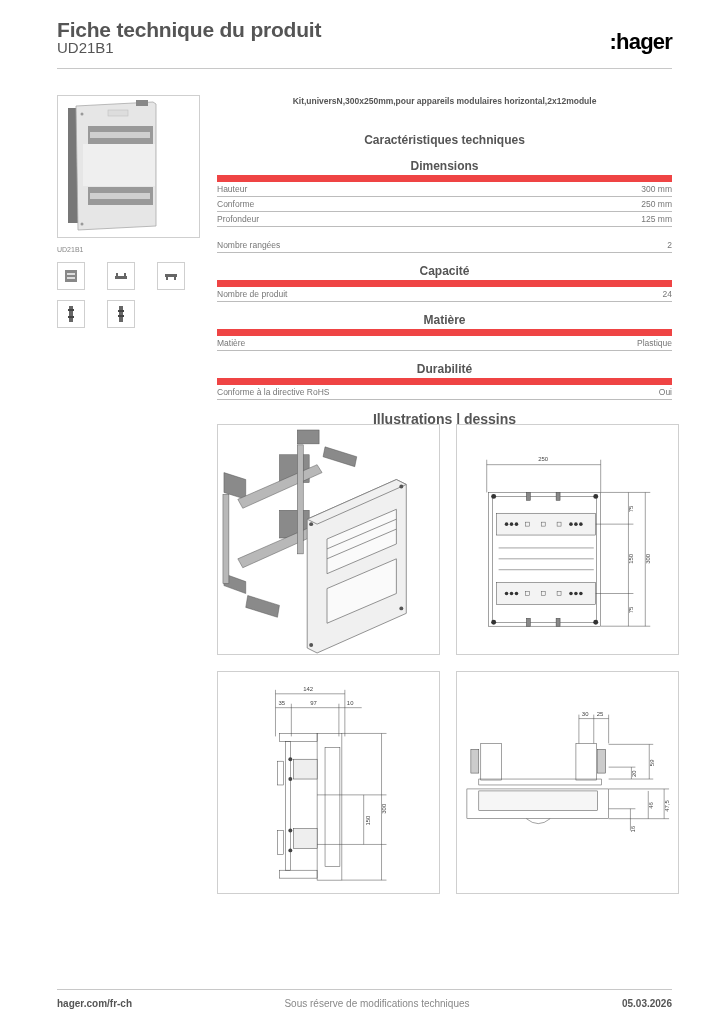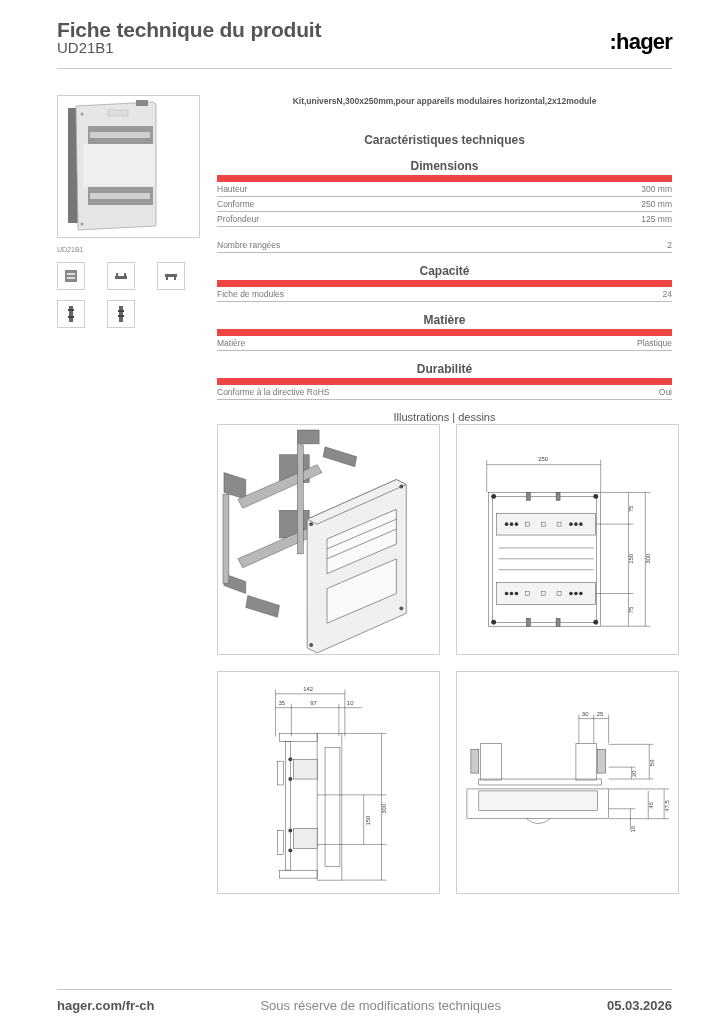--- a/index.html
+++ b/index.html
@@ -18,32 +18,32 @@
   .thumbs { display: flex; flex-wrap: wrap; gap: 0 22px; margin-top: 9px; width: 150px; }
   .thumb { width: 28px; height: 28px; border: 1px solid #cfcfcf; margin-bottom: 10px; display: flex; align-items: center; justify-content: center; background: #fff; }
 
   .right-col { position: absolute; left: 217px; top: 96px; width: 455px; text-align: center; }
   .product-desc { font-size: 8.5px; font-weight: bold; color: #555; margin-bottom: 27px; }
   .section-heading { font-size: 12px; font-weight: bold; color: #555; margin-bottom: 12px; }
   .group-title { font-size: 12px; font-weight: bold; color: #555; padding-bottom: 2px; border-bottom: 7px solid #ef4444; }
   .spec-row { display: flex; justify-content: space-between; font-size: 8.5px; color: #777; height: 15px; line-height: 14px; border-bottom: 1px solid #bcbcbc; }
   .group { margin-bottom: 11px; }
 
-  .illus-title { font-size: 11px; font-weight: normal; color: #555; margin-top: 9px; }
+  .illus-title { font-size: 14px; font-weight: bold; color: #555; margin-top: 9px; }
 
   .drawing { position: absolute; width: 223px; height: 231px; border: 1px solid #cfcfcf; background: #fff; }
   .d1 { left: 217px; top: 424px; }
   .d2 { left: 456px; top: 424px; }
   .d3 { left: 217px; top: 671px; height: 223px; }
   .d4 { left: 456px; top: 671px; height: 223px; }
   .drawing svg { position: absolute; left: 0; top: 0; width: 100%; height: 100%; }
   .dimtxt { font-family: "Liberation Sans", sans-serif; font-size: 6px; fill: #444; }
 
   .footer-rule { position: absolute; left: 57px; top: 989px; width: 615px; height: 1px; background: #c8c8c8; }
-  .footer { position: absolute; left: 57px; top: 998px; width: 615px; font-size: 13px; display: flex; justify-content: space-between; }
+  .footer { position: absolute; left: 57px; top: 998px; width: 615px; font-size: 10px; display: flex; justify-content: space-between; }
   .footer-left { font-weight: bold; color: #555; }
   .footer-mid { color: #888; }
   .footer-right { font-weight: bold; color: #555; }
 </style>
 </head>
 <body>
 
 <div class="header">
   <div class="doc-title">Fiche technique du produit</div>
   <div class="doc-ref">UD21B1</div>
@@ -130,21 +130,21 @@
   <div class="group">
     <div class="spec-row">
         <span>Nombre rangées</span>
         <span>2</span>
       </div>
   </div>
 
   <div class="group">
     <div class="group-title">Capacité</div>
     <div class="spec-row">
-        <span>Fiche de modules</span>
+        <span>Nombre de produit</span>
         <span>24</span>
       </div>
   </div>
 
   <div class="group">
     <div class="group-title">Matière</div>
     <div class="spec-row">
         <span>Matière</span>
         <span>Plastique</span>
       </div>

